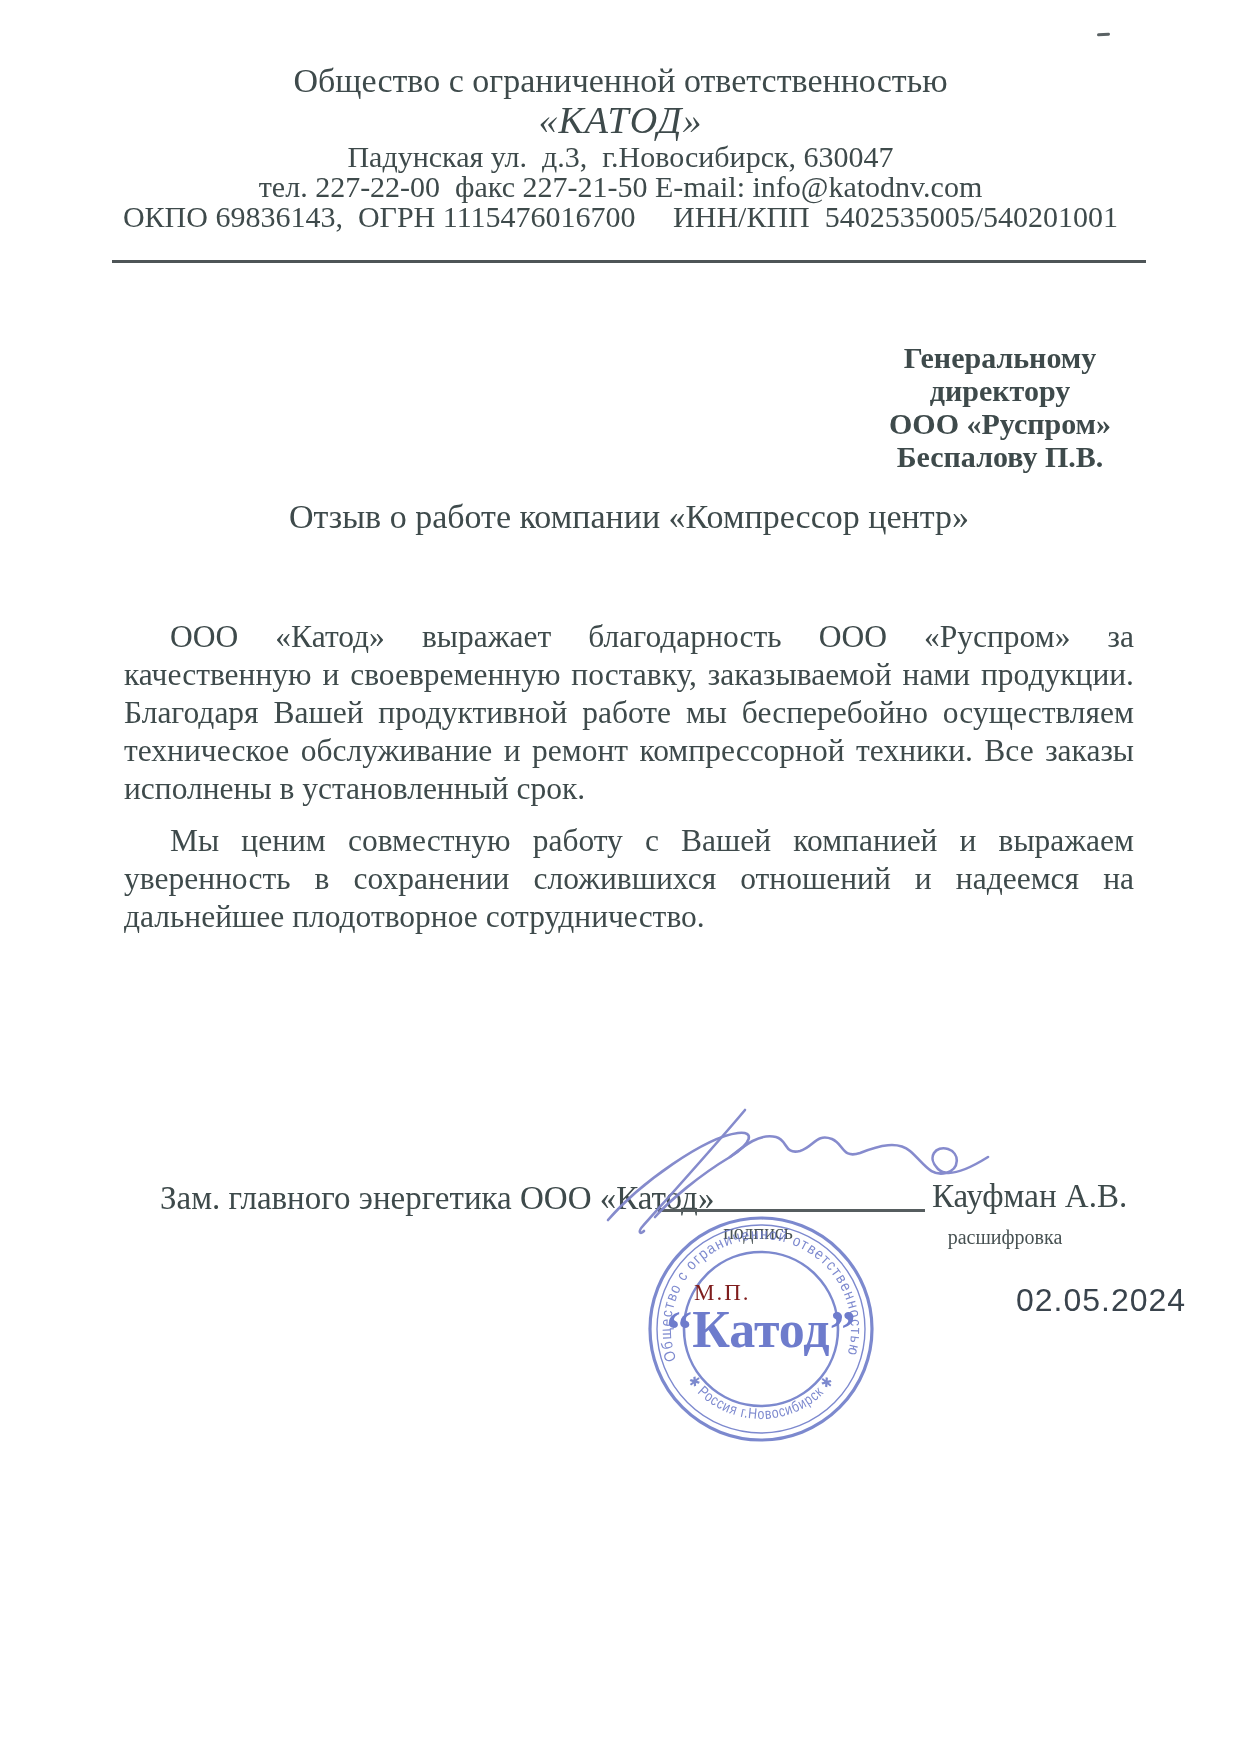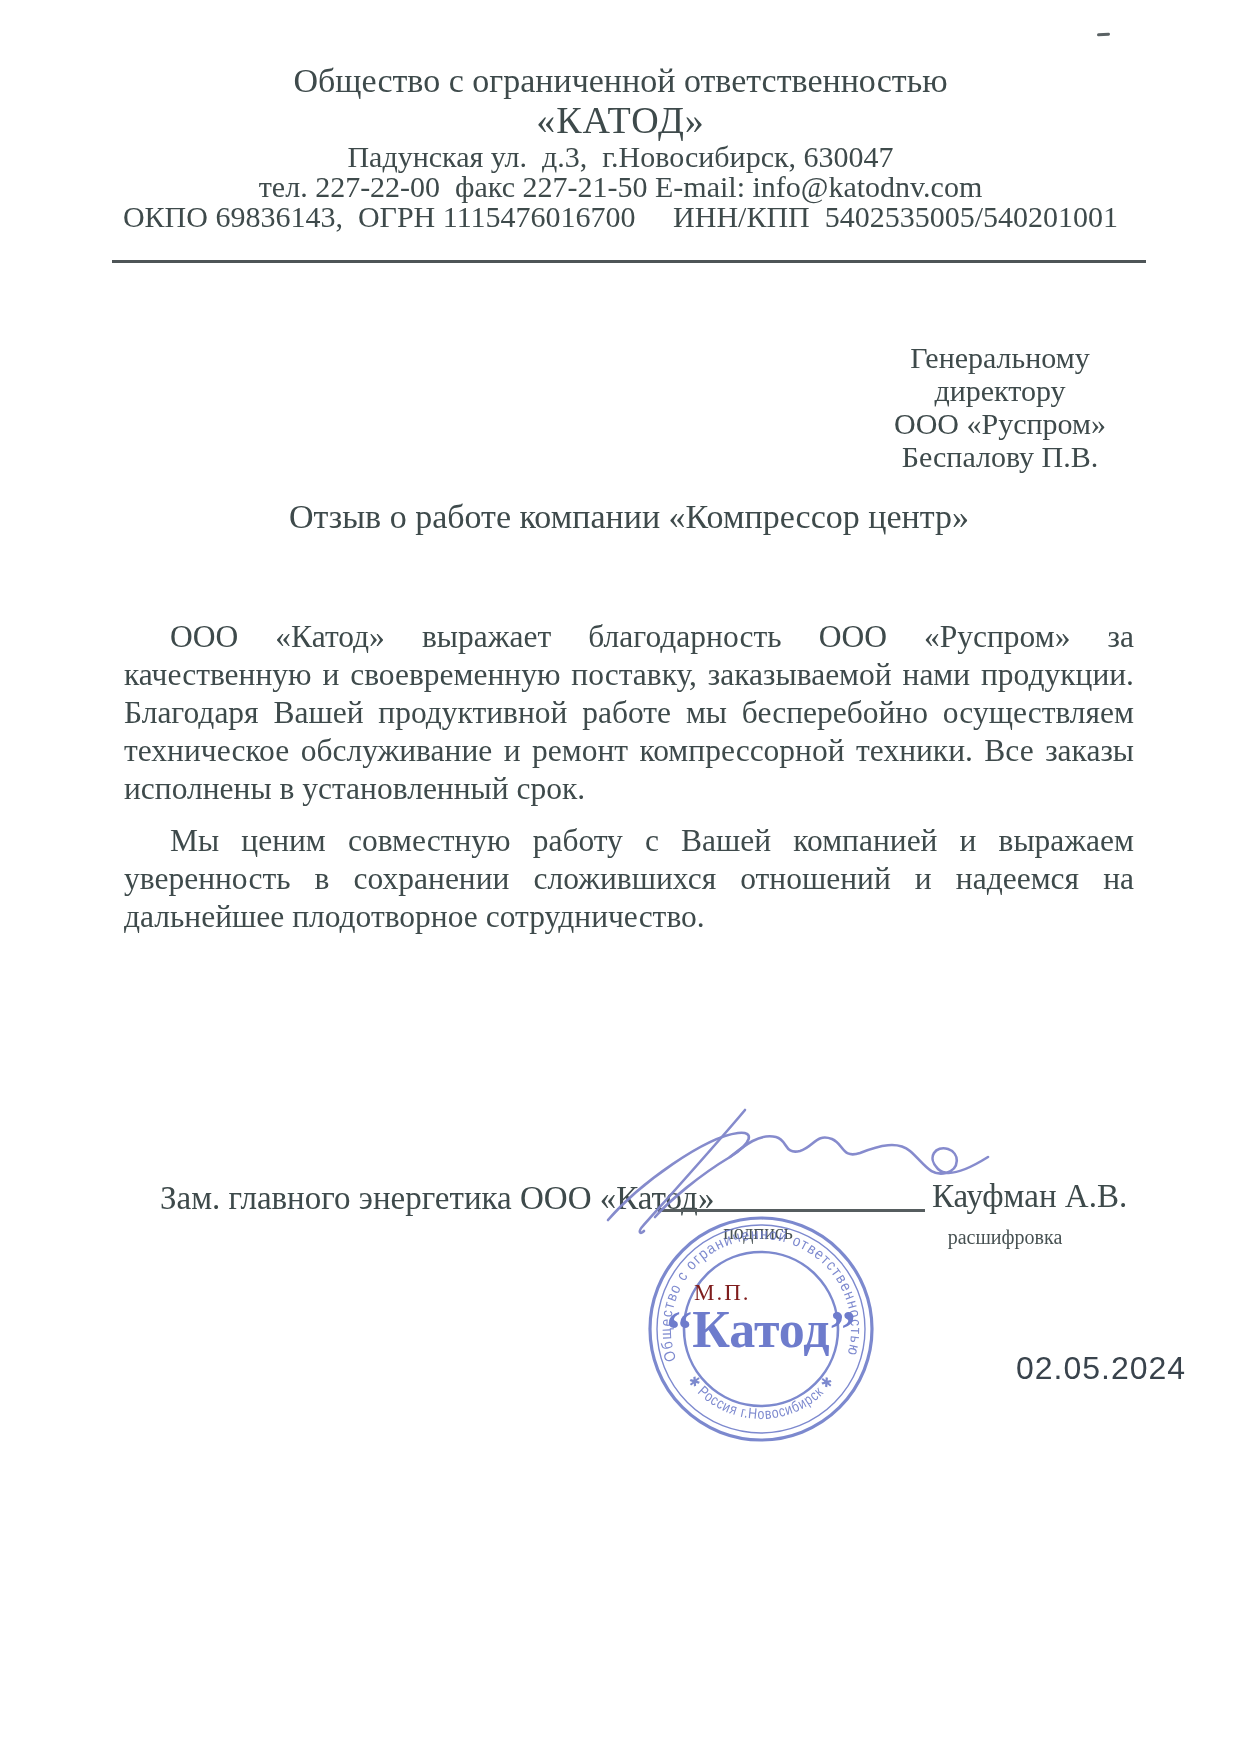--- a/index.html
+++ b/index.html
@@ -9,48 +9,48 @@
     margin:0 auto;
     background:#ffffff;
     font-family:"Liberation Serif","DejaVu Serif",serif;
     color:#3e4a4b;
     overflow:hidden;
   }
   .abs{position:absolute;}
   
   .lh-line{left:60px;width:1121px;text-align:center;white-space:pre;}
   .lh-orgtype{top:62px;font-size:34px;}
-  .lh-orgname{top:98px;font-size:38px;letter-spacing:1px;}
+  .lh-orgname{top:98px;font-size:38px;letter-spacing:1px;font-style:italic;}
   .lh-small{font-size:30px;}
   .lh-address{top:140px;}
   .lh-contacts{top:170px;}
   .lh-codes{top:200px;}
   .divider{left:112px;top:260px;width:1034px;height:3px;background:#4e5557;}
   .artifact-dash{left:1097px;top:33px;width:13px;height:3px;background:#5a6264;transform:rotate(-4deg);border-radius:2px;}
   
-  .recipient{left:850px;top:341px;width:300px;text-align:center;font-size:30px;line-height:33px;}
+  .recipient{left:850px;top:341px;width:300px;text-align:center;font-size:30px;line-height:33px;font-weight:bold;}
   
   .doc-title{left:112px;top:498px;width:1034px;text-align:center;font-size:34px;}
   
   .body-text{left:112px;top:606px;width:1034px;font-size:31.5px;line-height:38px;text-align:justify;}
   .body-text p{margin:12px;text-indent:46px;}
   .body-text p + p{margin-top:14px;}
   
   .sig-label{left:160px;top:1180px;font-size:33px;white-space:nowrap;}
   .sig-line{left:658px;top:1209px;width:267px;height:2.5px;background:#565d5f;}
   .sig-name{left:932px;top:1178px;font-size:33px;white-space:nowrap;}
   .cap{font-size:20px;color:#475152;font-family:Liberation Serif, serif;}
   .cap-sign{left:658px;top:1221px;width:200px;text-align:center;}
   .cap-name{left:938px;top:1226px;width:134px;text-align:center;}
   .mp-label{left:694px;top:1280px;font-size:23px;letter-spacing:2px;color:#7f1d1d;z-index:3;}
   
   .stamp-svg{left:641px;top:1209px;z-index:2;}
   .scribble-svg{left:580px;top:1085px;z-index:2;}
   
-  .doc-date{left:1016px;top:1350px;font-size:32px;font-family:"Liberation Sans","DejaVu Sans",sans-serif;color:#39434c;letter-spacing:1px;}
+  .doc-date{left:1016px;top:1282px;font-size:32px;font-family:"Liberation Sans","DejaVu Sans",sans-serif;color:#39434c;letter-spacing:1px;}
 </style>
 </head>
 <body>
 
 <div class="page">
 
   <div class="abs lh-line lh-orgtype">Общество с ограниченной ответственностью</div>
   <div class="abs lh-line lh-orgname">«КАТОД»</div>
   <div class="abs lh-line lh-small lh-address">Падунская ул.  д.3,  г.Новосибирск, 630047</div>
   <div class="abs lh-line lh-small lh-contacts">тел. 227-22-00  факс 227-21-50 E-mail: info@katodnv.com</div>

